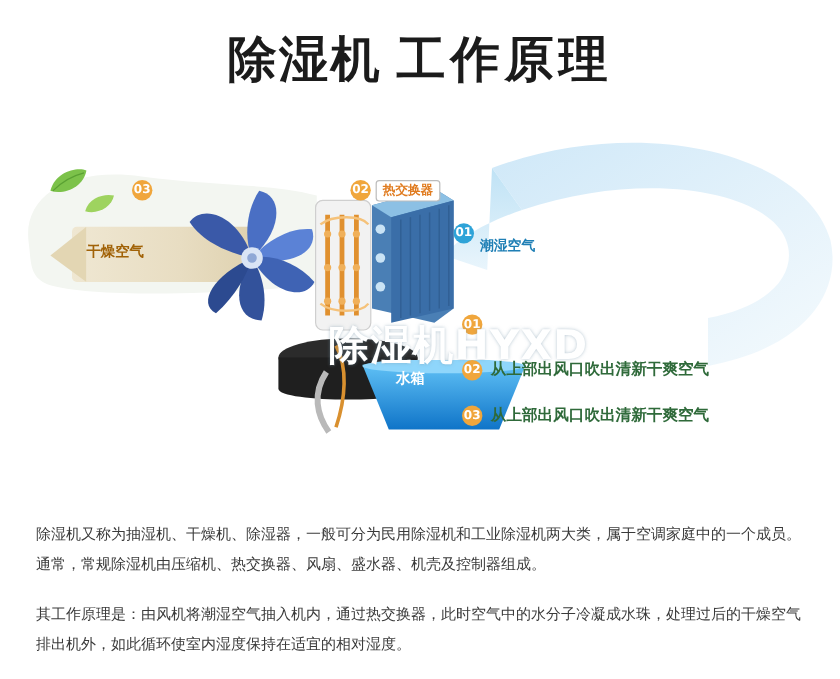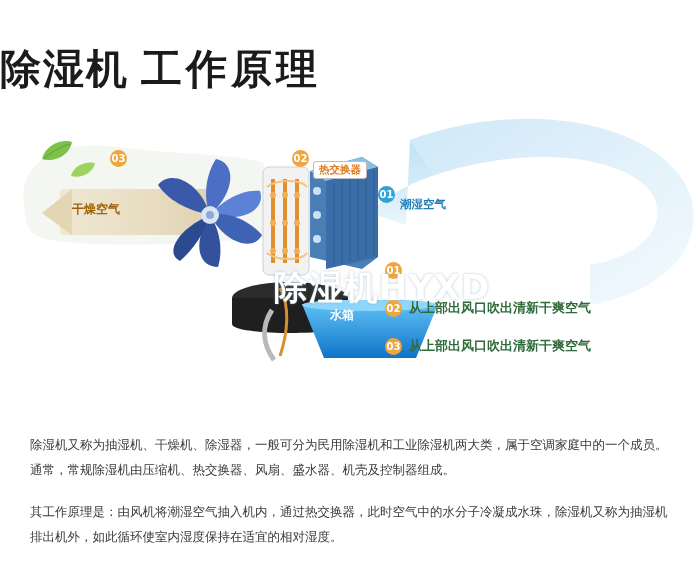--- a/index.html
+++ b/index.html
@@ -10,22 +10,22 @@
     overflow:hidden;
     position:relative;
   }
   .page{
     position:absolute;inset:0;
     background:#ffffff;
   }
   
   .title-wrap{
     position:absolute;left:0;top:22px;width:700px;
+    text-align:center;
     white-space:nowrap;
-    margin-top:20px;
   }
   .title-a{
     font-size:41px;font-weight:bold;color:#1b1b1b;
     letter-spacing:2px;
     font-family:"DejaVu Sans","Liberation Sans",sans-serif;
   }
   .title-b{
     font-size:41px;font-weight:bold;color:#1b1b1b;
     letter-spacing:4px;
     margin-left:12px;
@@ -265,21 +265,21 @@
           <stop offset="0%" stop-color="#5fc0f5"></stop>
           <stop offset="100%" stop-color="#0f74c8"></stop>
         </linearGradient>
       </defs>
       <polygon points="2,4 138,4 116,58 24,58" fill="url(#gtk)"></polygon>
       <ellipse cx="70" cy="5" rx="68" ry="6" fill="#8fd6fb"></ellipse>
     </svg>
     <span class="tank-label">水箱</span>
 
     <div class="badge" style="left:292px;top:45px;">02</div>
-    <div class="hx-tag" style="left:313px;top:56px;">热交换器</div>
+    <div class="hx-tag" style="left:313px;top:45px;">热交换器</div>
 
     <div class="badge b-blue" style="left:378px;top:81px;">01</div>
     <div class="callout-txt cyan" style="left:400px;top:92px;">潮湿空气</div>
 
     <div class="steps">
       <div class="step">
         <span class="num">01</span>
       </div>
       <div class="step">
         <span class="num">02</span>
@@ -293,17 +293,17 @@
 
   </div>
 
   <div class="watermark">除湿机HYXD</div>
 
   <div class="body-txt" id="para1">
     <p>除湿机又称为抽湿机、干燥机、除湿器，一般可分为民用除湿机和工业除湿机两大类，属于空调家庭中的一个成员。</p>
     <p>通常，常规除湿机由压缩机、热交换器、风扇、盛水器、机壳及控制器组成。</p>
   </div>
   <div class="body-txt" id="para2">
-    <p>其工作原理是：由风机将潮湿空气抽入机内，通过热交换器，此时空气中的水分子冷凝成水珠，除湿机又称为抽湿机</p>
+    <p>其工作原理是：由风机将潮湿空气抽入机内，通过热交换器，此时空气中的水分子冷凝成水珠，处理过后的干燥空气</p>
     <p>排出机外，如此循环使室内湿度保持在适宜的相对湿度。</p>
   </div>
 
 </div>
 
 </body></html>

